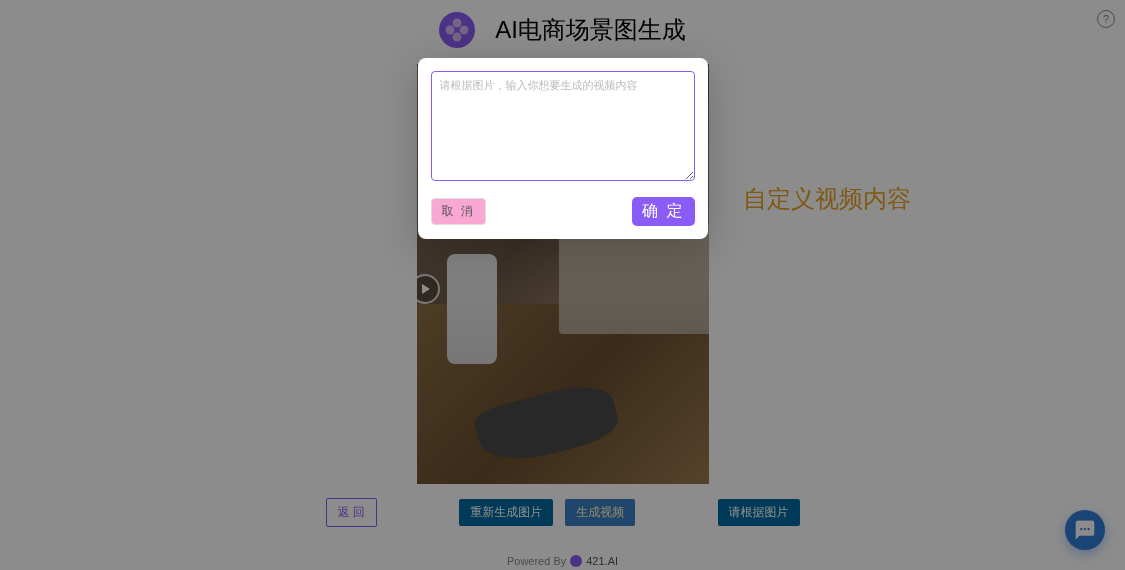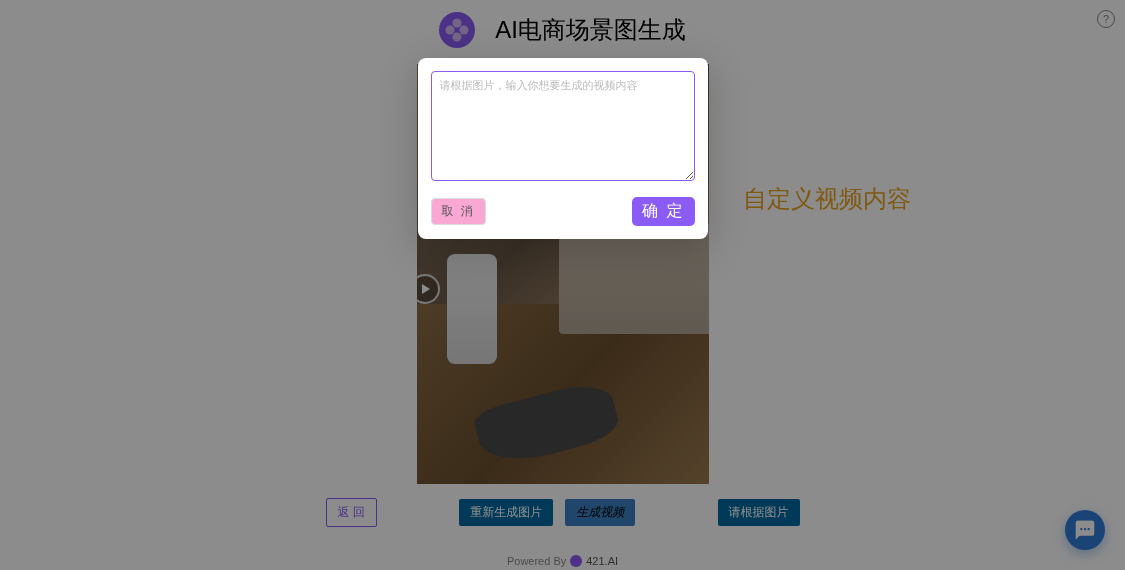--- a/index.html
+++ b/index.html
@@ -165,22 +165,21 @@
     }
     
     .btn-primary {
       background: #0369a1;
       color: #fff;
       font-family: Liberation Serif, serif;
     }
     
     .btn-info {
       background: #3b82c4;
-      color: #000000;
-      font-style: italic;
+      color: #fef9c3;
     }
     
     .center-buttons {
       display: flex;
       gap: 12px;
     }
     
     .footer {
       text-align: center;
       margin-top: 28px;

